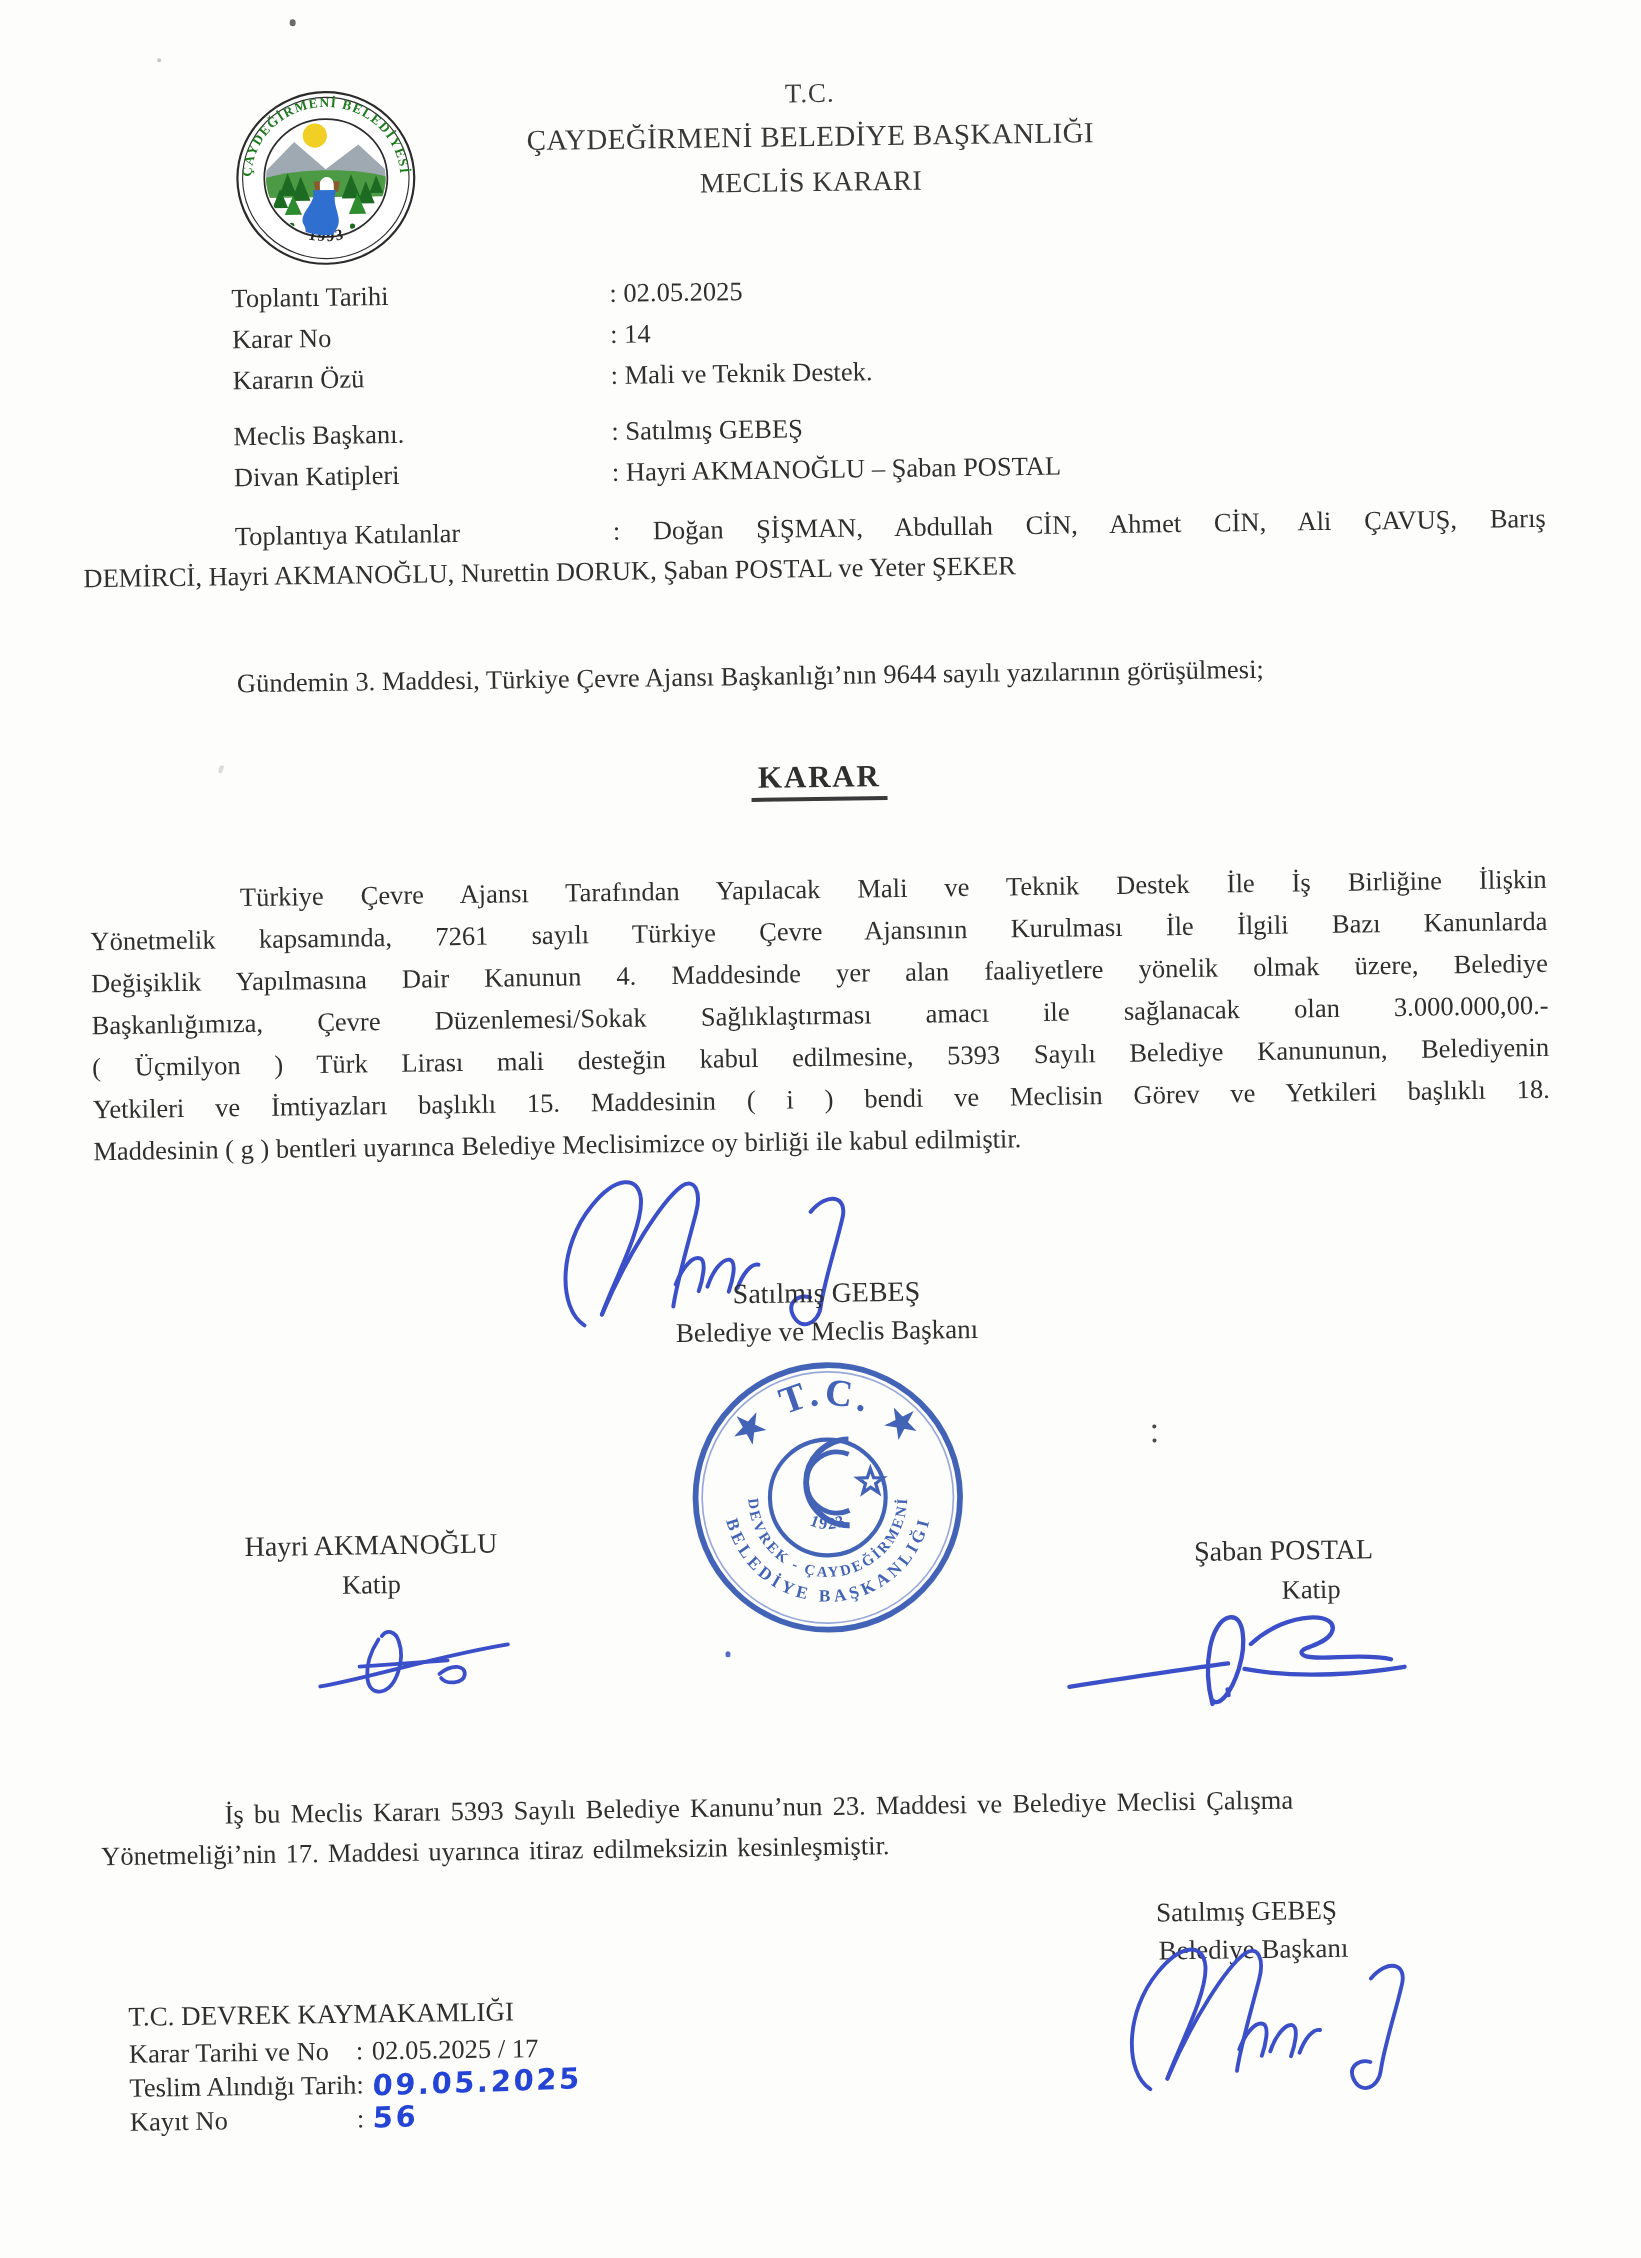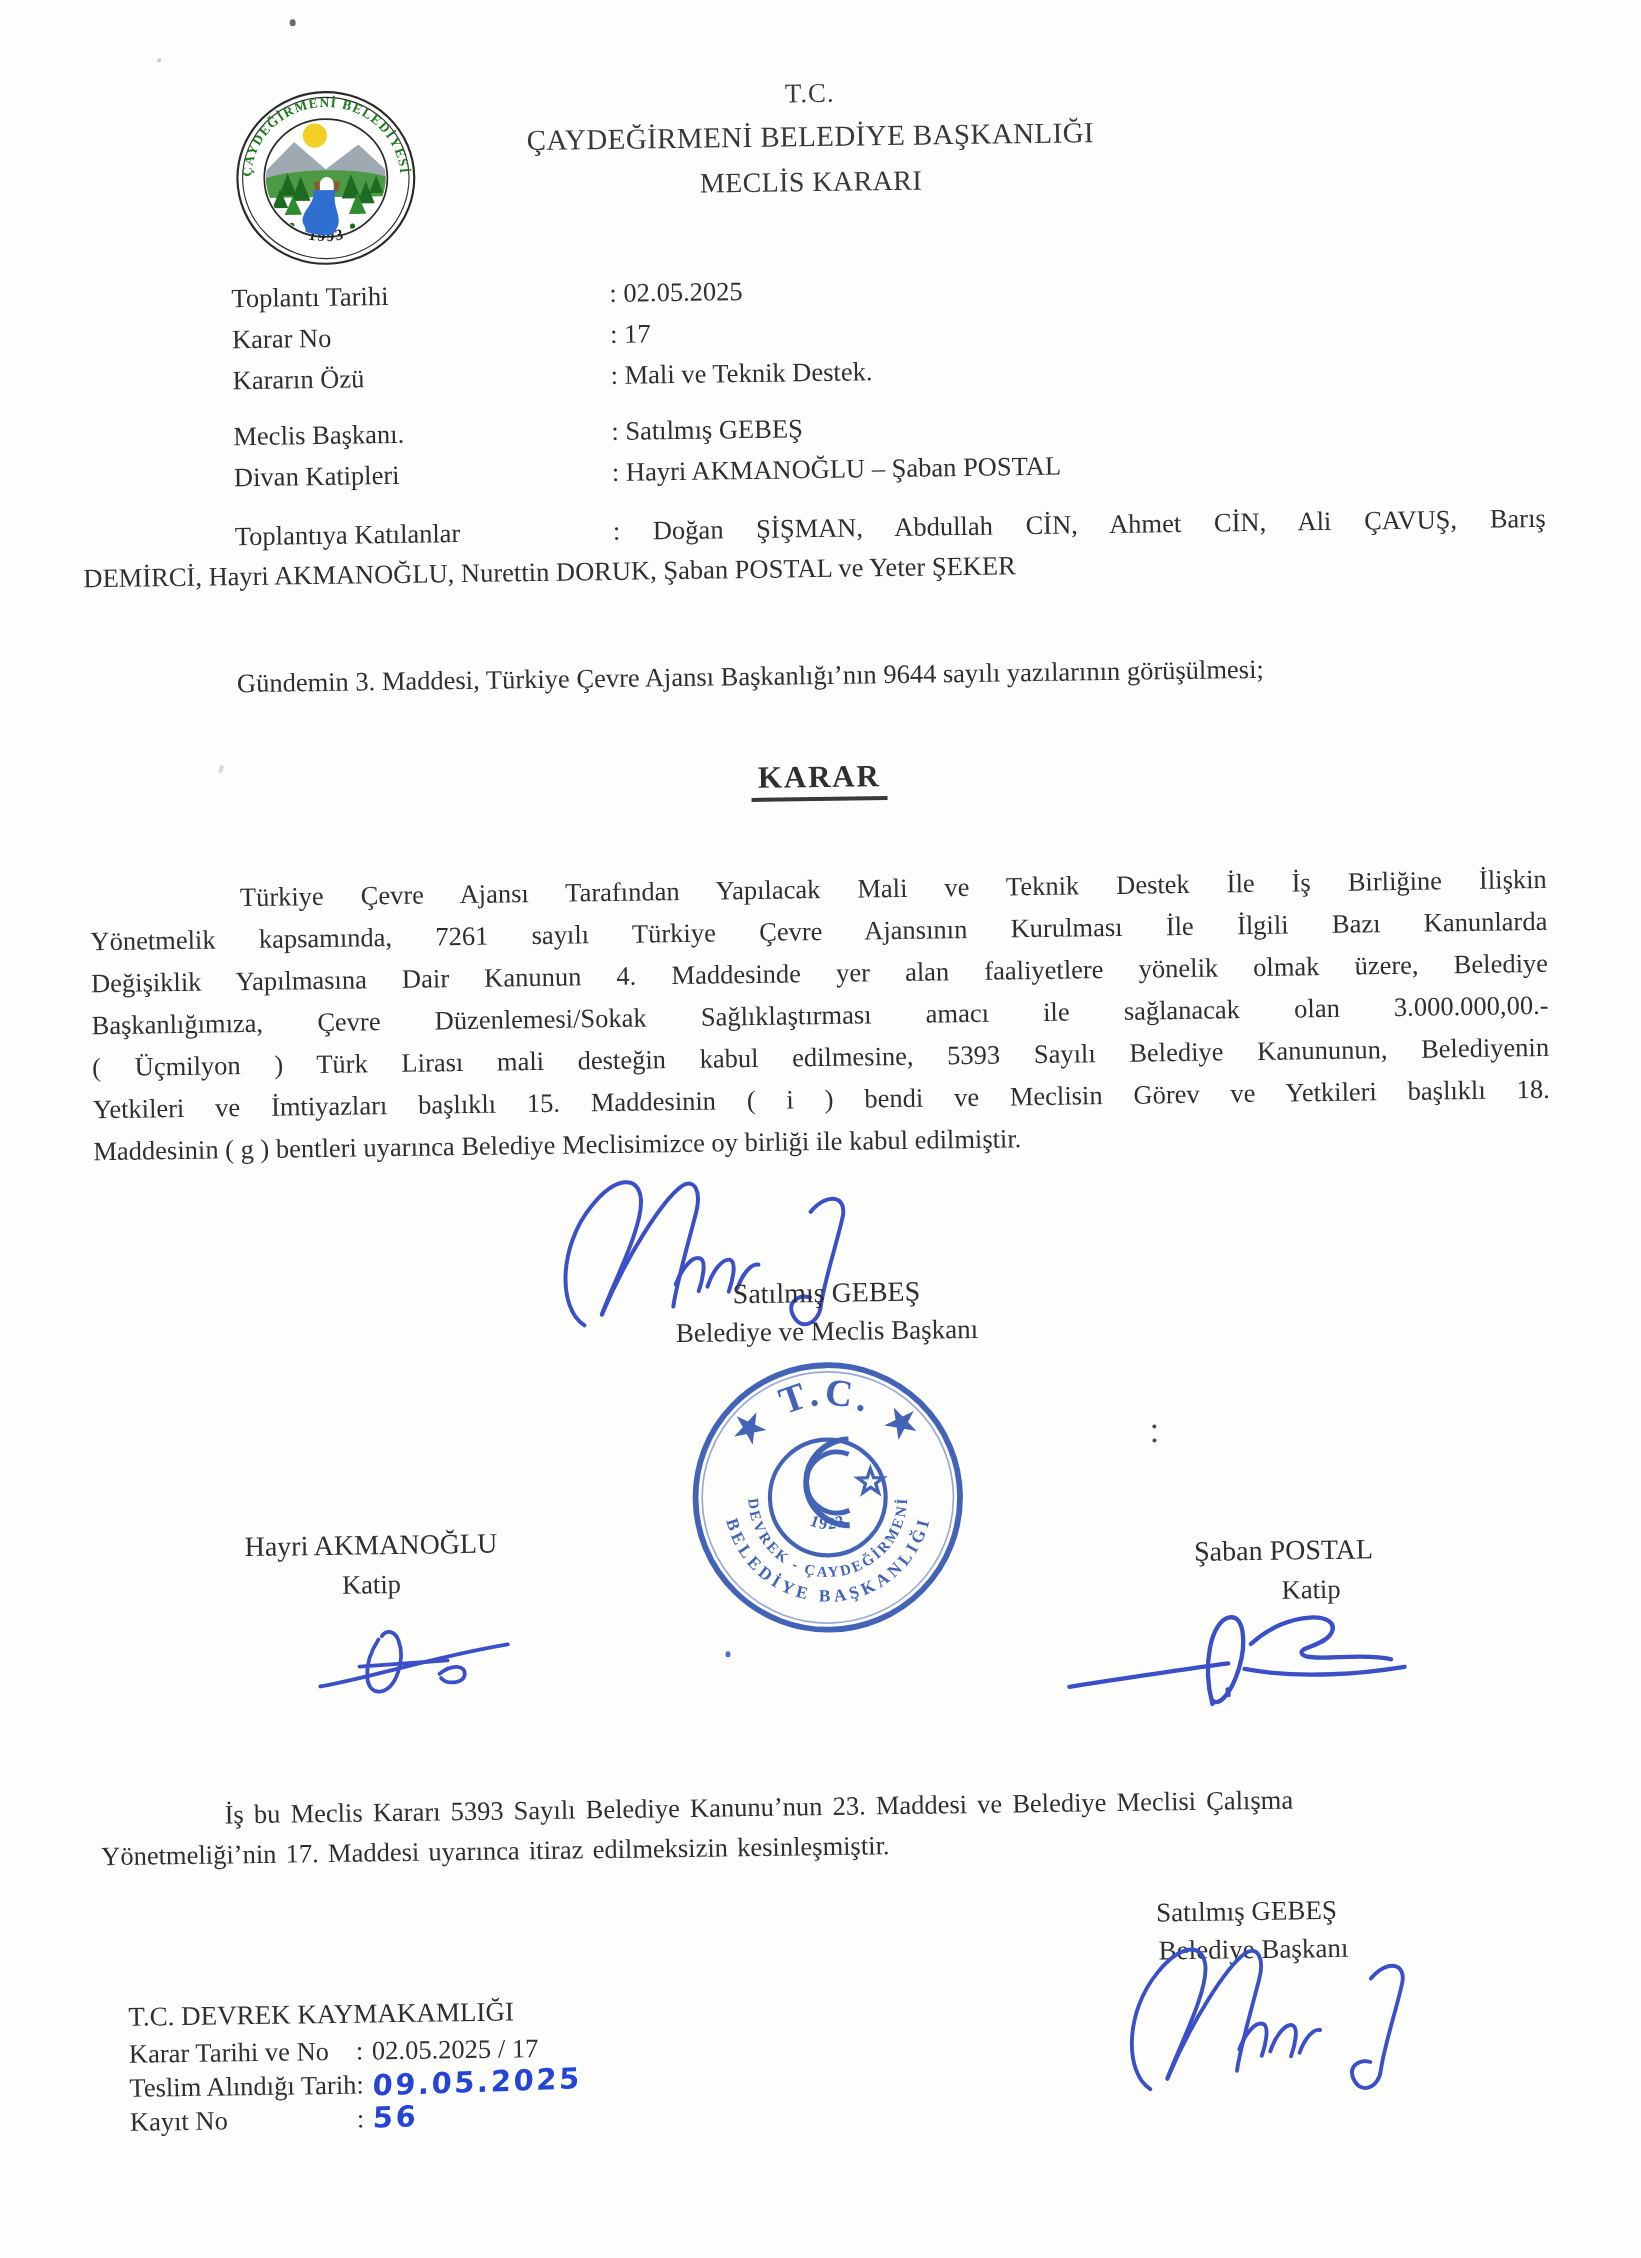--- a/index.html
+++ b/index.html
@@ -129,21 +129,21 @@
   <div class="abs center hdr-auth">ÇAYDEĞİRMENİ BELEDİYE BAŞKANLIĞI</div>
   <div class="abs center hdr-doc">MECLİS KARARI</div>
 
   <div class="abs meta kv-block">
     <div class="kv-row">
       <span>Toplantı Tarihi</span>
       <span class="val">: 02.05.2025</span>
     </div>
     <div class="kv-row">
       <span>Karar No</span>
-      <span class="val">: 17</span>
+      <span class="val">: 14</span>
     </div>
     <div class="kv-row">
       <span>Kararın Özü</span>
       <span class="val">: Mali ve Teknik Destek.</span>
     </div>
   </div>
 
   <div class="abs officials kv-block">
     <div class="kv-row">
       <span>Meclis Başkanı.</span>

